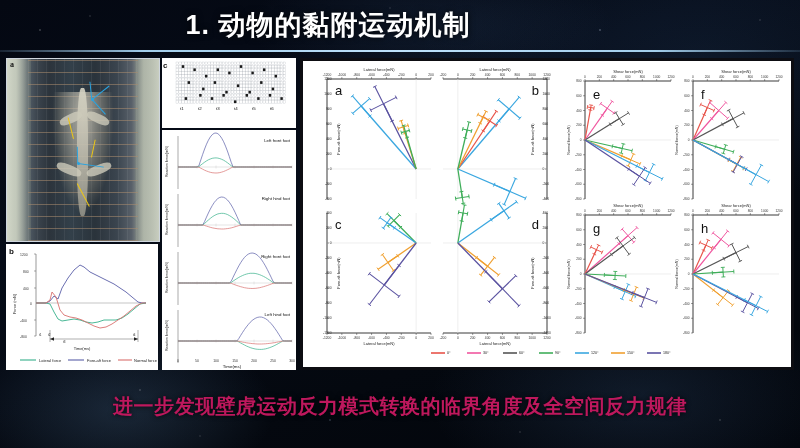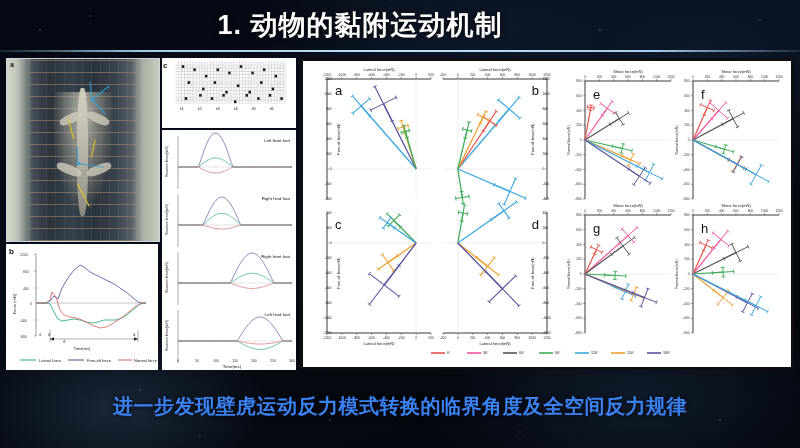--- a/index.html
+++ b/index.html
@@ -27,28 +27,27 @@
       radial-gradient(1px 1px at 90px 16px, rgba(255,255,255,.30), transparent),
       radial-gradient(1px 1px at 520px 432px, rgba(255,255,255,.30), transparent),
       radial-gradient(1px 1px at 200px 436px, rgba(255,255,255,.25), transparent),
       radial-gradient(1px 1px at 390px 8px, rgba(255,255,255,.25), transparent);
   }
   #title{
     position:absolute;left:0;top:4px;width:656px;height:42px;
     display:flex;align-items:center;justify-content:center;
     color:#fff;font-size:27px;font-weight:bold;letter-spacing:1px;
     text-shadow:0 0 6px rgba(0,0,0,.9);
-    padding-left:32px;
   }
   #title-rule{position:absolute;left:0;top:50px;width:800px;height:2px;
     background:linear-gradient(90deg,rgba(140,190,230,.15),rgba(170,215,245,.95) 18%,rgba(190,225,250,1) 50%,rgba(170,215,245,.95) 82%,rgba(140,190,230,.15));}
   #caption{
     position:absolute;left:0;top:388px;width:800px;height:36px;
     display:flex;align-items:center;justify-content:center;
-    color:#3b82f6;font-size:20px;font-weight:bold;letter-spacing:.5px;
+    color:#be185d;font-size:20px;font-weight:bold;letter-spacing:.5px;
     text-shadow:0 0 5px rgba(0,0,0,.9);
   }
 
   
   #figure{position:absolute;left:6px;top:58px;width:788px;height:312px;}
 
   .white-card{position:absolute;background:#fff;}
 
   
   #panel-a-photo{left:0;top:0;width:152px;height:182px;overflow:hidden;

